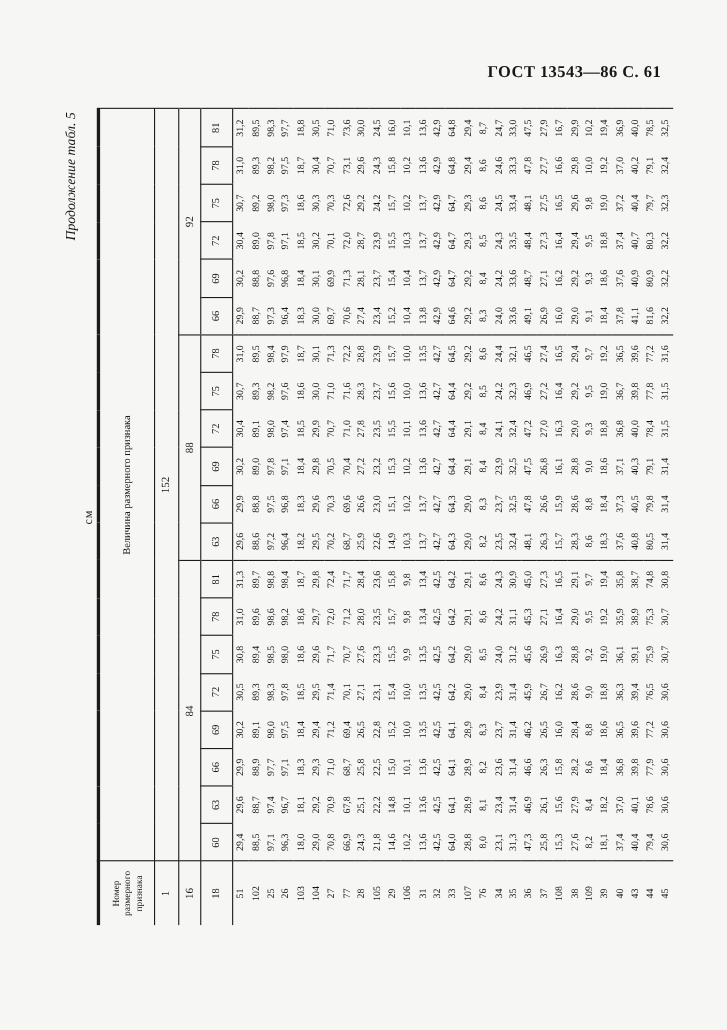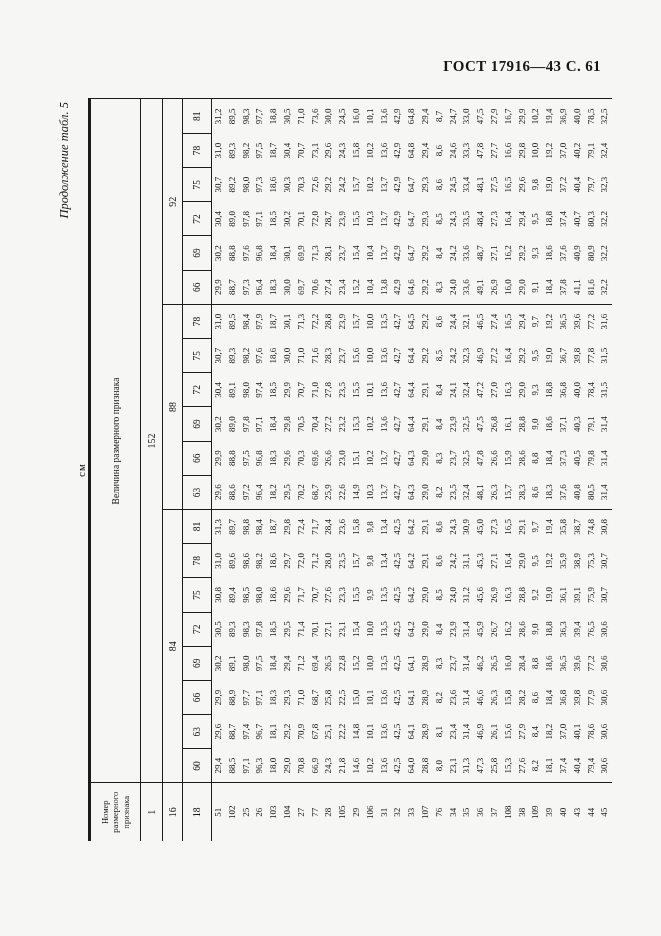--- a/index.html
+++ b/index.html
@@ -36,21 +36,21 @@
   tr.rh2 td{height:19px;border-bottom:1.2px solid #1b1b1b;font-size:10px;}
   tr.rh3 td{height:28px;border-bottom:1.2px solid #1b1b1b;font-size:9.5px;}
   tr.rh3 td.sub{border-left:1.2px solid #1b1b1b;}
   tr.dr td{height:13.8px;line-height:13.8px;}
   td.c1{border-right:1.2px solid #1b1b1b;}
   td.gsep{border-left:1.2px solid #1b1b1b;}
 </style>
 </head>
 <body>
 
-<div class="gost-header">ГОСТ 17916—43 С. 61</div>
+<div class="gost-header">ГОСТ 13543—86 С. 61</div>
 
 <div class="rot">
   <div class="caption">Продолжение табл. 5</div>
   <div class="unit">см</div>
   <table class="meas">
     <colgroup id="cg">
         <col style="width: 58px;">
         <col style="width: 34.2px;">
         <col style="width: 34.2px;">
         <col style="width: 34.2px;">

